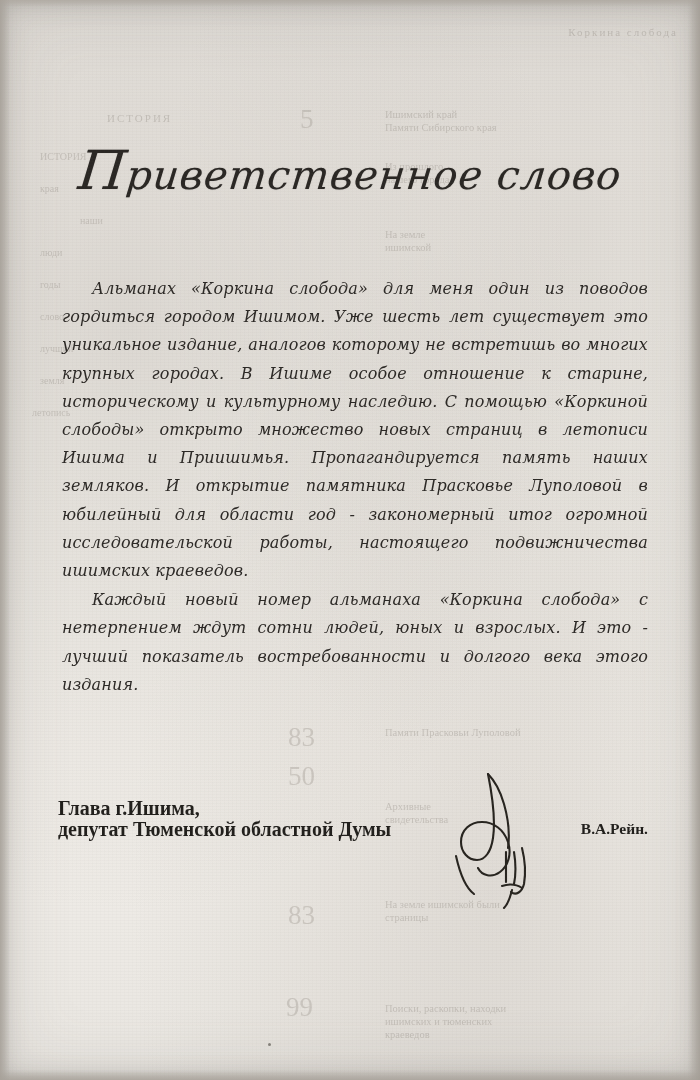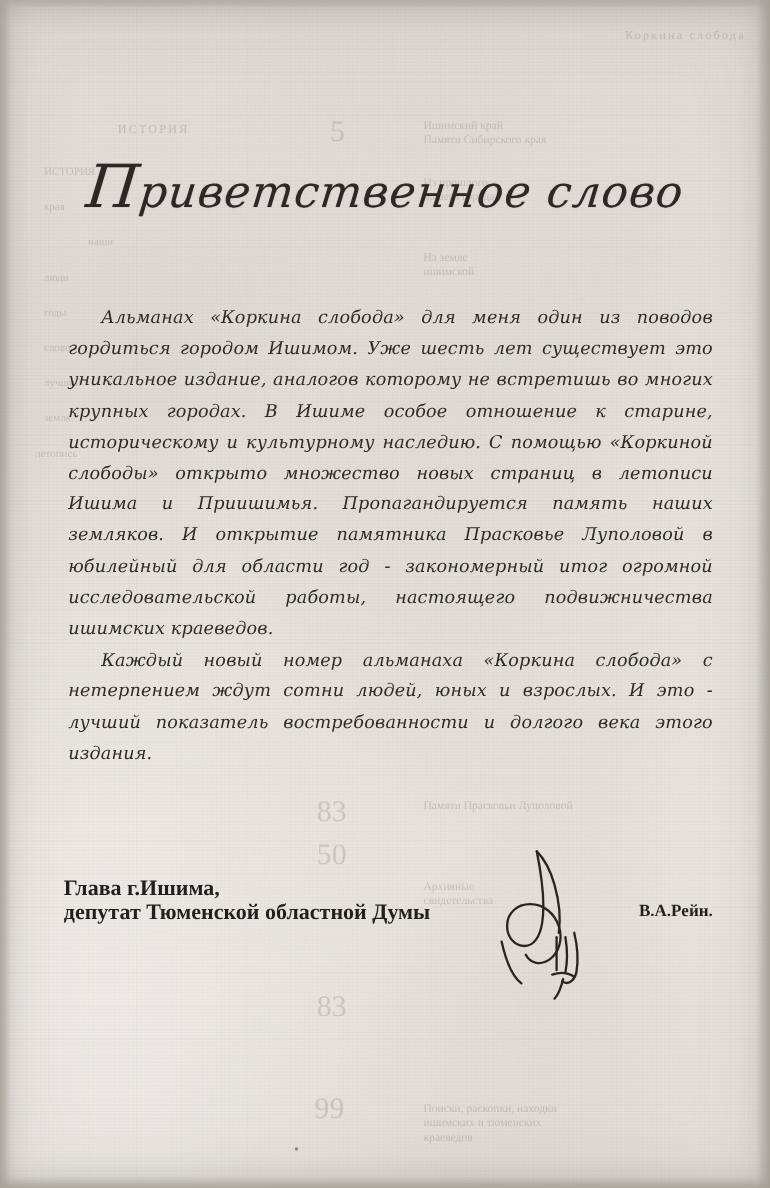--- a/index.html
+++ b/index.html
@@ -219,20 +219,22 @@
 ишимской</div>
 
     <div class="b-num" style="left:288px; top:722px;">83</div>
     <div class="b-line" style="left:385px; top:726px; white-space:pre-line;">Памяти Прасковьи Луполовой</div>
 
     <div class="b-num" style="left:288px; top:761px;">50</div>
     <div class="b-line" style="left:385px; top:800px; white-space:pre-line;">Архивные
 свидетельства</div>
 
     <div class="b-num" style="left:288px; top:900px;">83</div>
+    <div class="b-line" style="left:385px; top:898px; white-space:pre-line;">На земле ишимской были
+страницы</div>
 
     <div class="b-num" style="left:286px; top:992px;">99</div>
     <div class="b-line" style="left:385px; top:978px; white-space:pre-line;margin-top:24px;">Поиски, раскопки, находки
 ишимских и тюменских
 краеведов</div>
 
     <div class="b-side" style="left:40px; top:150px;">ИСТОРИЯ</div>
     <div class="b-side" style="left:40px; top:182px;">края</div>
     <div class="b-side" style="left:40px; top:214px;margin-left:40px;">наши</div>
     <div class="b-side" style="left:40px; top:246px;">люди</div>

